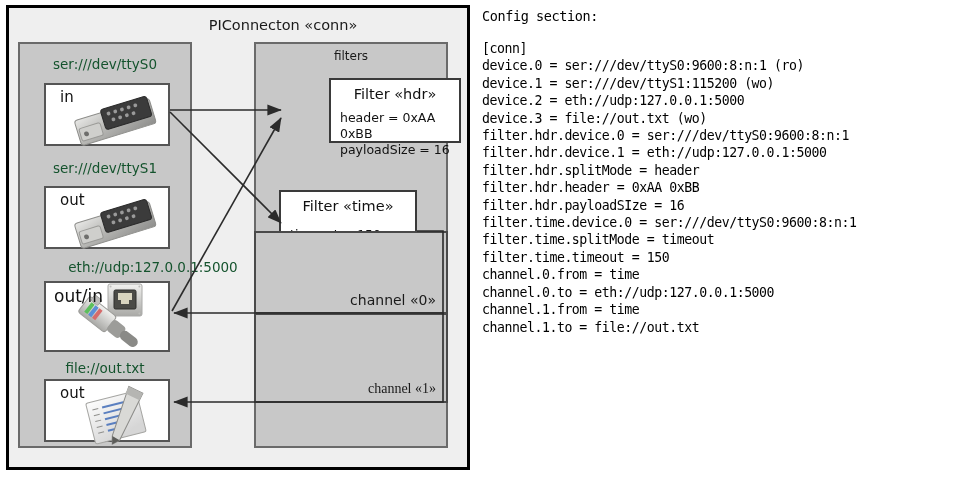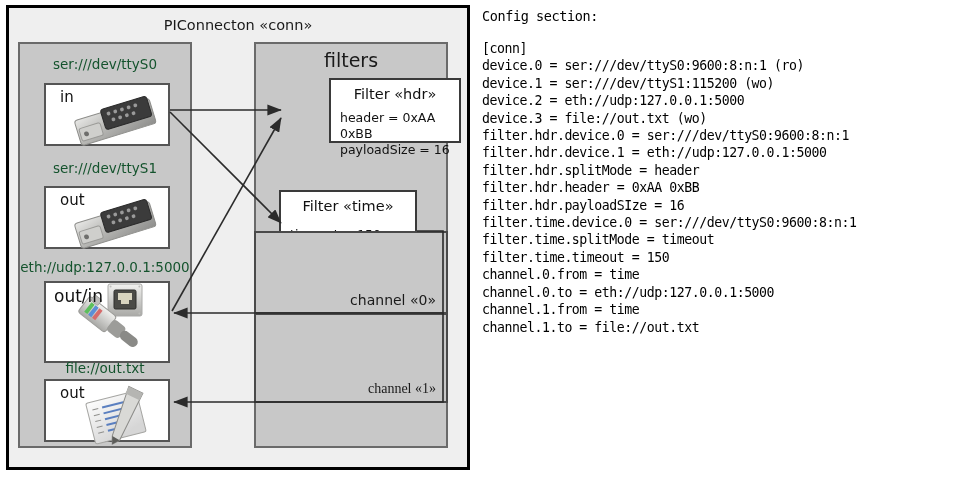--- a/index.html
+++ b/index.html
@@ -29,20 +29,21 @@
     border: 3px solid #000000;
     box-sizing: border-box;
   }
   .outer-title {
     position: absolute;
     left: 0; top: 9px;
     width: 100%;
     text-align: center;
     font-size: 14.5px;
     color: #1a1a1a;
+    padding-left: 45px;
   }
 
   
   .panel {
     position: absolute;
     background: #c8c8c8;
     border: 2px solid #6a6a6a;
     box-sizing: border-box;
   }
   .panel-devices {
@@ -51,21 +52,21 @@
   }
   .panel-filters {
     left: 254px; top: 42px;
     width: 194px; height: 406px;
   }
   .panel-title {
     position: absolute;
     left: 0; top: 5px;
     width: 100%;
     text-align: center;
-    font-size: 19px;
+    font-size: 12px;
     color: #1a1a1a;
   }
 
   
   .dev-label {
     position: absolute;
     text-align: center;
     font-size: 13.5px;
     color: #14532d;
     white-space: nowrap;
@@ -178,22 +179,22 @@
   <div class="dev-label" style="left:18px; top:56px; width:174px;">ser:///dev/ttyS0</div>
   <div class="dev-box" style="left:44px; top:83px; width:126px; height:63px;">
     <div class="dev-caption">in</div>
   </div>
 
   <div class="dev-label" style="left:18px; top:160px; width:174px;">ser:///dev/ttyS1</div>
   <div class="dev-box" style="left:44px; top:186px; width:126px; height:63px;">
     <div class="dev-caption">out</div>
   </div>
 
-  <div class="dev-label" style="left:18px; top:259px; width:174px;">eth://udp:127.0.0.1:5000</div>
-  <div class="dev-box" style="left:44px; top:281px; width:126px; height:82px;">
+  <div class="dev-label" style="left:18px; top:259px; width:174px;padding-left:48px;">eth://udp:127.0.0.1:5000</div>
+  <div class="dev-box" style="left:44px; top:281px; width:126px; height:71px;">
     <div class="dev-caption left-cap">out/in</div>
   </div>
 
   <div class="dev-label" style="left:18px; top:360px; width:174px;">file://out.txt</div>
   <div class="dev-box" style="left:44px; top:379px; width:126px; height:63px;">
     <div class="dev-caption">out</div>
   </div>
 
   <div class="panel panel-filters">
     <div class="panel-title">filters</div>

